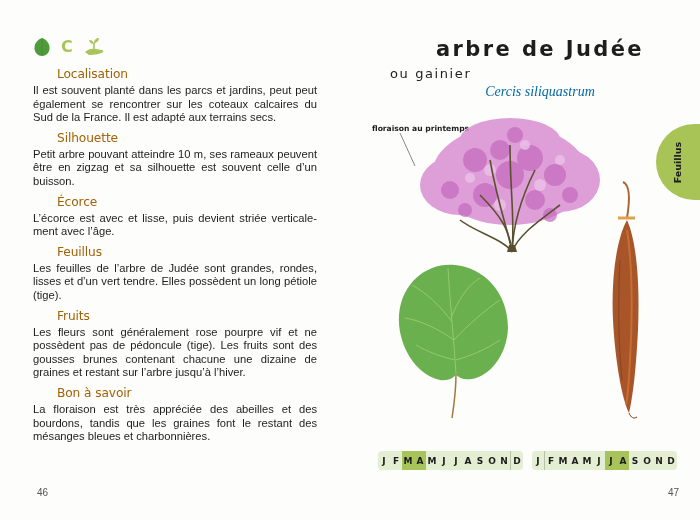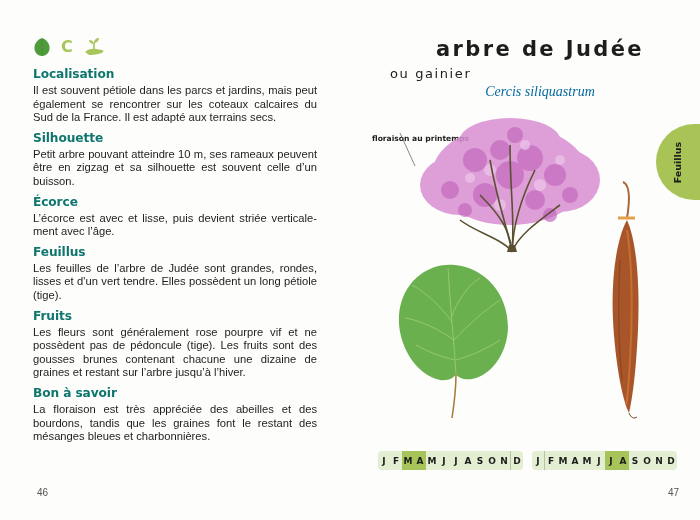--- a/index.html
+++ b/index.html
@@ -10,34 +10,34 @@
     .page-right { left: 350px; width: 350px; }
 
     
     .icons { position: absolute; left: 33px; top: 36px; height: 22px; display: flex; align-items: center; gap: 10px; }
     .icon-leaf { width: 18px; height: 20px; }
     .icon-c { font-family: "DejaVu Sans", sans-serif; font-weight: bold; font-size: 16px; color: #a8c55a; line-height: 20px; }
     .icon-sprout { width: 22px; height: 20px; }
 
     
     .col { position: absolute; left: 33px; top: 66px; width: 284px; }
-    .sec-h { font-family: "DejaVu Sans", sans-serif; font-weight: bold; font-size: 12.2px; letter-spacing: -0.1px; line-height: 16px; margin-top: 5px; color: #0f766e; }
+    .sec-h { font-family: "DejaVu Sans", sans-serif; font-weight: normal; font-size: 12.2px; letter-spacing: -0.1px; line-height: 16px; margin-top: 5px; color: #a16207; margin-left: 24px; }
     .sec-h:first-child { margin-top: 0; }
     .sec-p { font-family: "Liberation Sans", sans-serif; font-size: 11.2px; line-height: 13.6px; text-align: justify; margin-top: 2px; color: #1d1d1b; }
 
     .pnum { position: absolute; top: 487px; font-family: "Liberation Sans", sans-serif; font-size: 10px; color: #555; }
     .pnum-left { left: 37px; }
     .pnum-right { right: 21px; }
 
     
     .title { position: absolute; left: 0; width: 350px; top: 37px; left: 40px; width: 300px; text-align: center; font-family: "DejaVu Sans", sans-serif; font-weight: bold; font-size: 21px; letter-spacing: 2.4px; color: #1d1d1b; }
     .subtitle { position: absolute; left: 40px; width: 300px; top: 66px; font-family: "DejaVu Sans", sans-serif; font-size: 13px; letter-spacing: 1.6px; color: #1d1d1b; }
     .latin { position: absolute; left: 40px; width: 300px; top: 84px; text-align: center; font-family: "Liberation Serif", serif; font-style: italic; font-size: 14px; color: #0369a1; }
 
-    .label-flower { position: absolute; left: 22px; top: 134px; font-family: "DejaVu Sans", sans-serif; font-weight: bold; font-size: 7.6px; color: #1d1d1b; }
+    .label-flower { position: absolute; left: 22px; top: 124px; font-family: "DejaVu Sans", sans-serif; font-weight: bold; font-size: 7.6px; color: #1d1d1b; }
     .pointer { position: absolute; left: 0; top: 0; }
 
     .tab { position: absolute; right: 0; top: 124px; width: 44px; height: 76px; background: #a8c356; border-radius: 38px 0 0 38px; }
     .tab-label { position: absolute; right: 2px; top: 139px; width: 40px; height: 46px; display: flex; align-items: center; justify-content: center; }
     .tab-label span { display: inline-block; transform: rotate(-90deg); font-family: "DejaVu Sans", sans-serif; font-weight: bold; font-size: 9.5px; color: #1d1d1b; white-space: nowrap; }
 
     .illus { position: absolute; left: 0; top: 0; }
 
     
     .cal-label { position: absolute; top: 454px; font-family: "DejaVu Sans", sans-serif; font-weight: bold; font-size: 13px; color: #1d1d1b; text-align: center; }
@@ -59,21 +59,21 @@
     <svg class="icon-sprout" viewBox="0 0 22 20">
       <path d="M11 12 L11 6" stroke="#a8c55a" stroke-width="1.6"></path>
       <path d="M11 7 C8 7 6 5 6 3 C9 3 11 5 11 7 Z" fill="#a8c55a"></path>
       <path d="M11 6 C13 6 16 4 16 1 C13 1 11 3 11 6 Z" fill="#a8c55a"></path>
       <path d="M2 15 C5 12 9 11 13 12 L19 13 C20 13 21 14 20 15 C18 17 12 18 6 18 Z" fill="#a8c55a"></path>
     </svg>
   </div>
 
   <div class="col">
     <div class="sec-h">Localisation</div>
-    <div class="sec-p">Il est souvent pétiole dans les parcs et jardins, mais peut également se rencontrer sur les coteaux calcaires du Sud de la France. Il est adapté aux terrains secs.</div>
+    <div class="sec-p">Il est souvent planté dans les parcs et jardins, peut peut également se rencontrer sur les coteaux calcaires du Sud de la France. Il est adapté aux terrains secs.</div>
     <div class="sec-h">Silhouette</div>
     <div class="sec-p">Petit arbre pouvant atteindre 10 m, ses rameaux peuvent être en zigzag et sa silhouette est souvent celle d’un buisson.</div>
     <div class="sec-h">Écorce</div>
     <div class="sec-p">L’écorce est avec et lisse, puis devient striée verticale­ment avec l’âge.</div>
     <div class="sec-h">Feuillus</div>
     <div class="sec-p">Les feuilles de l’arbre de Judée sont grandes, rondes, lisses et d’un vert tendre. Elles possèdent un long pétiole (tige).</div>
     <div class="sec-h">Fruits</div>
     <div class="sec-p">Les fleurs sont généralement rose pourpre vif et ne possèdent pas de pédoncule (tige). Les fruits sont des gousses brunes contenant chacune une dizaine de graines et restant sur l’arbre jusqu’à l’hiver.</div>
     <div class="sec-h">Bon à savoir</div>
     <div class="sec-p">La floraison est très appréciée des abeilles et des bourdons, tandis que les graines font le restant des mésanges bleues et charbonnières.</div>

